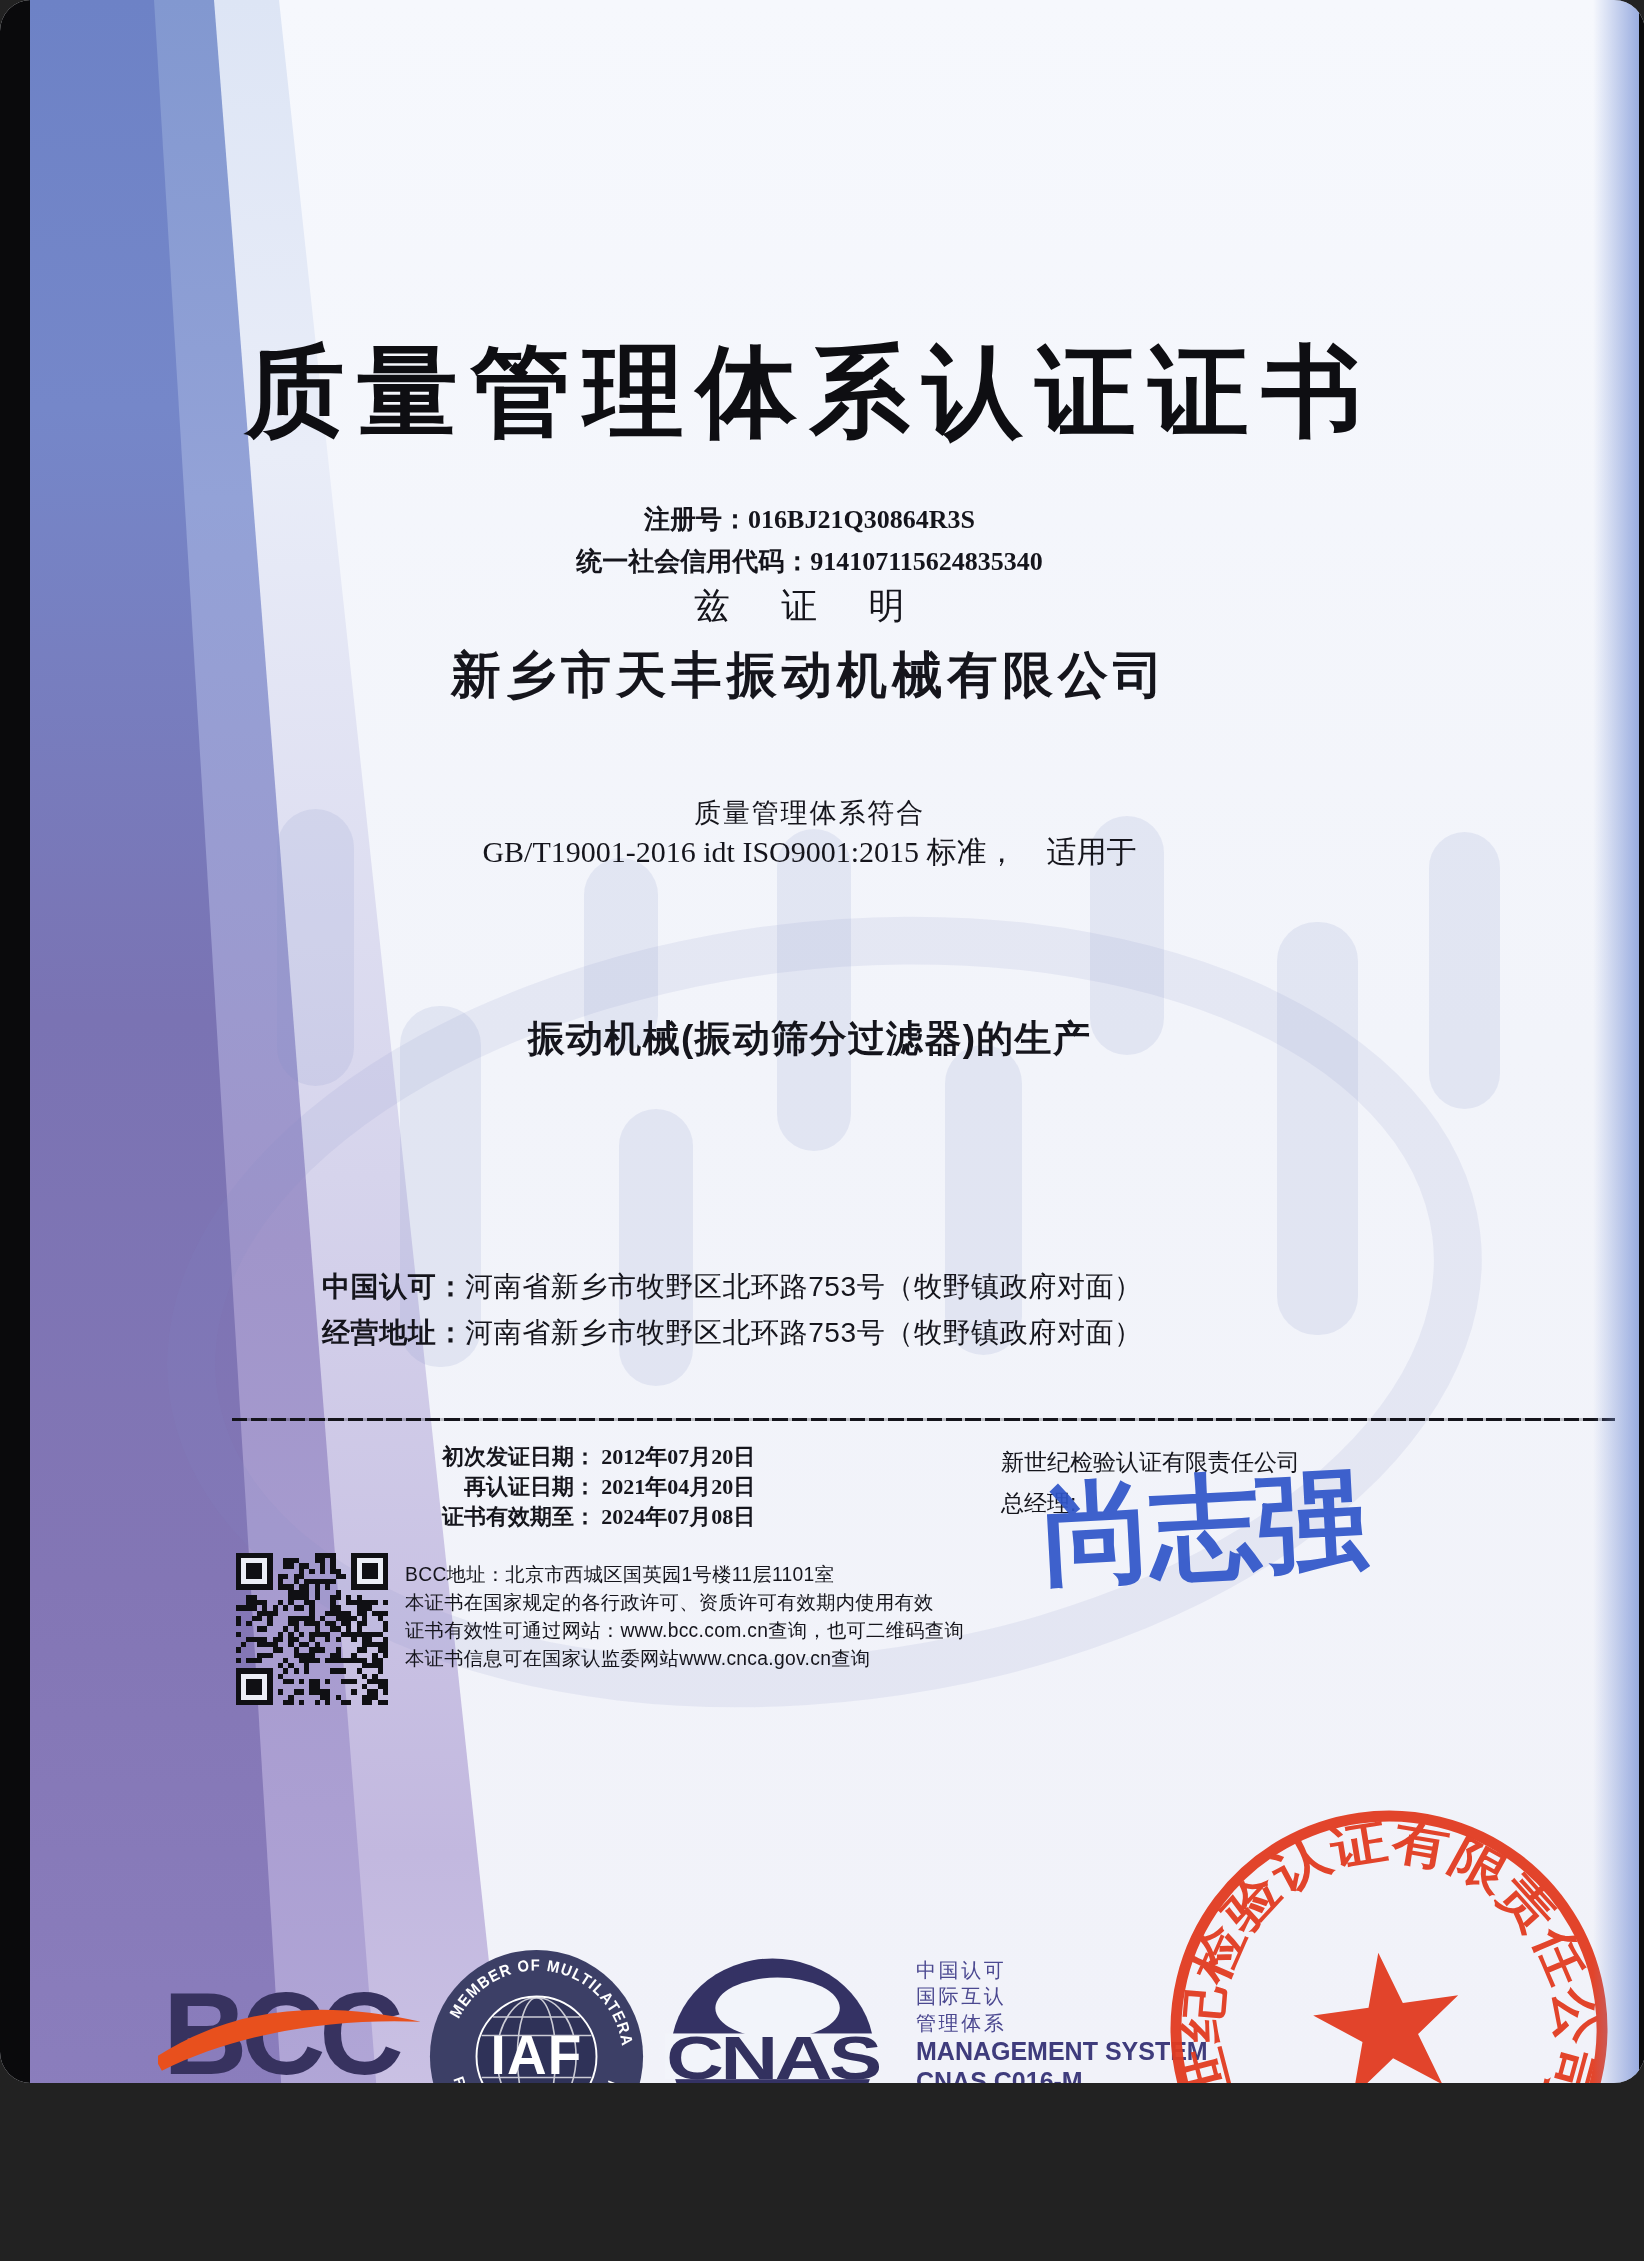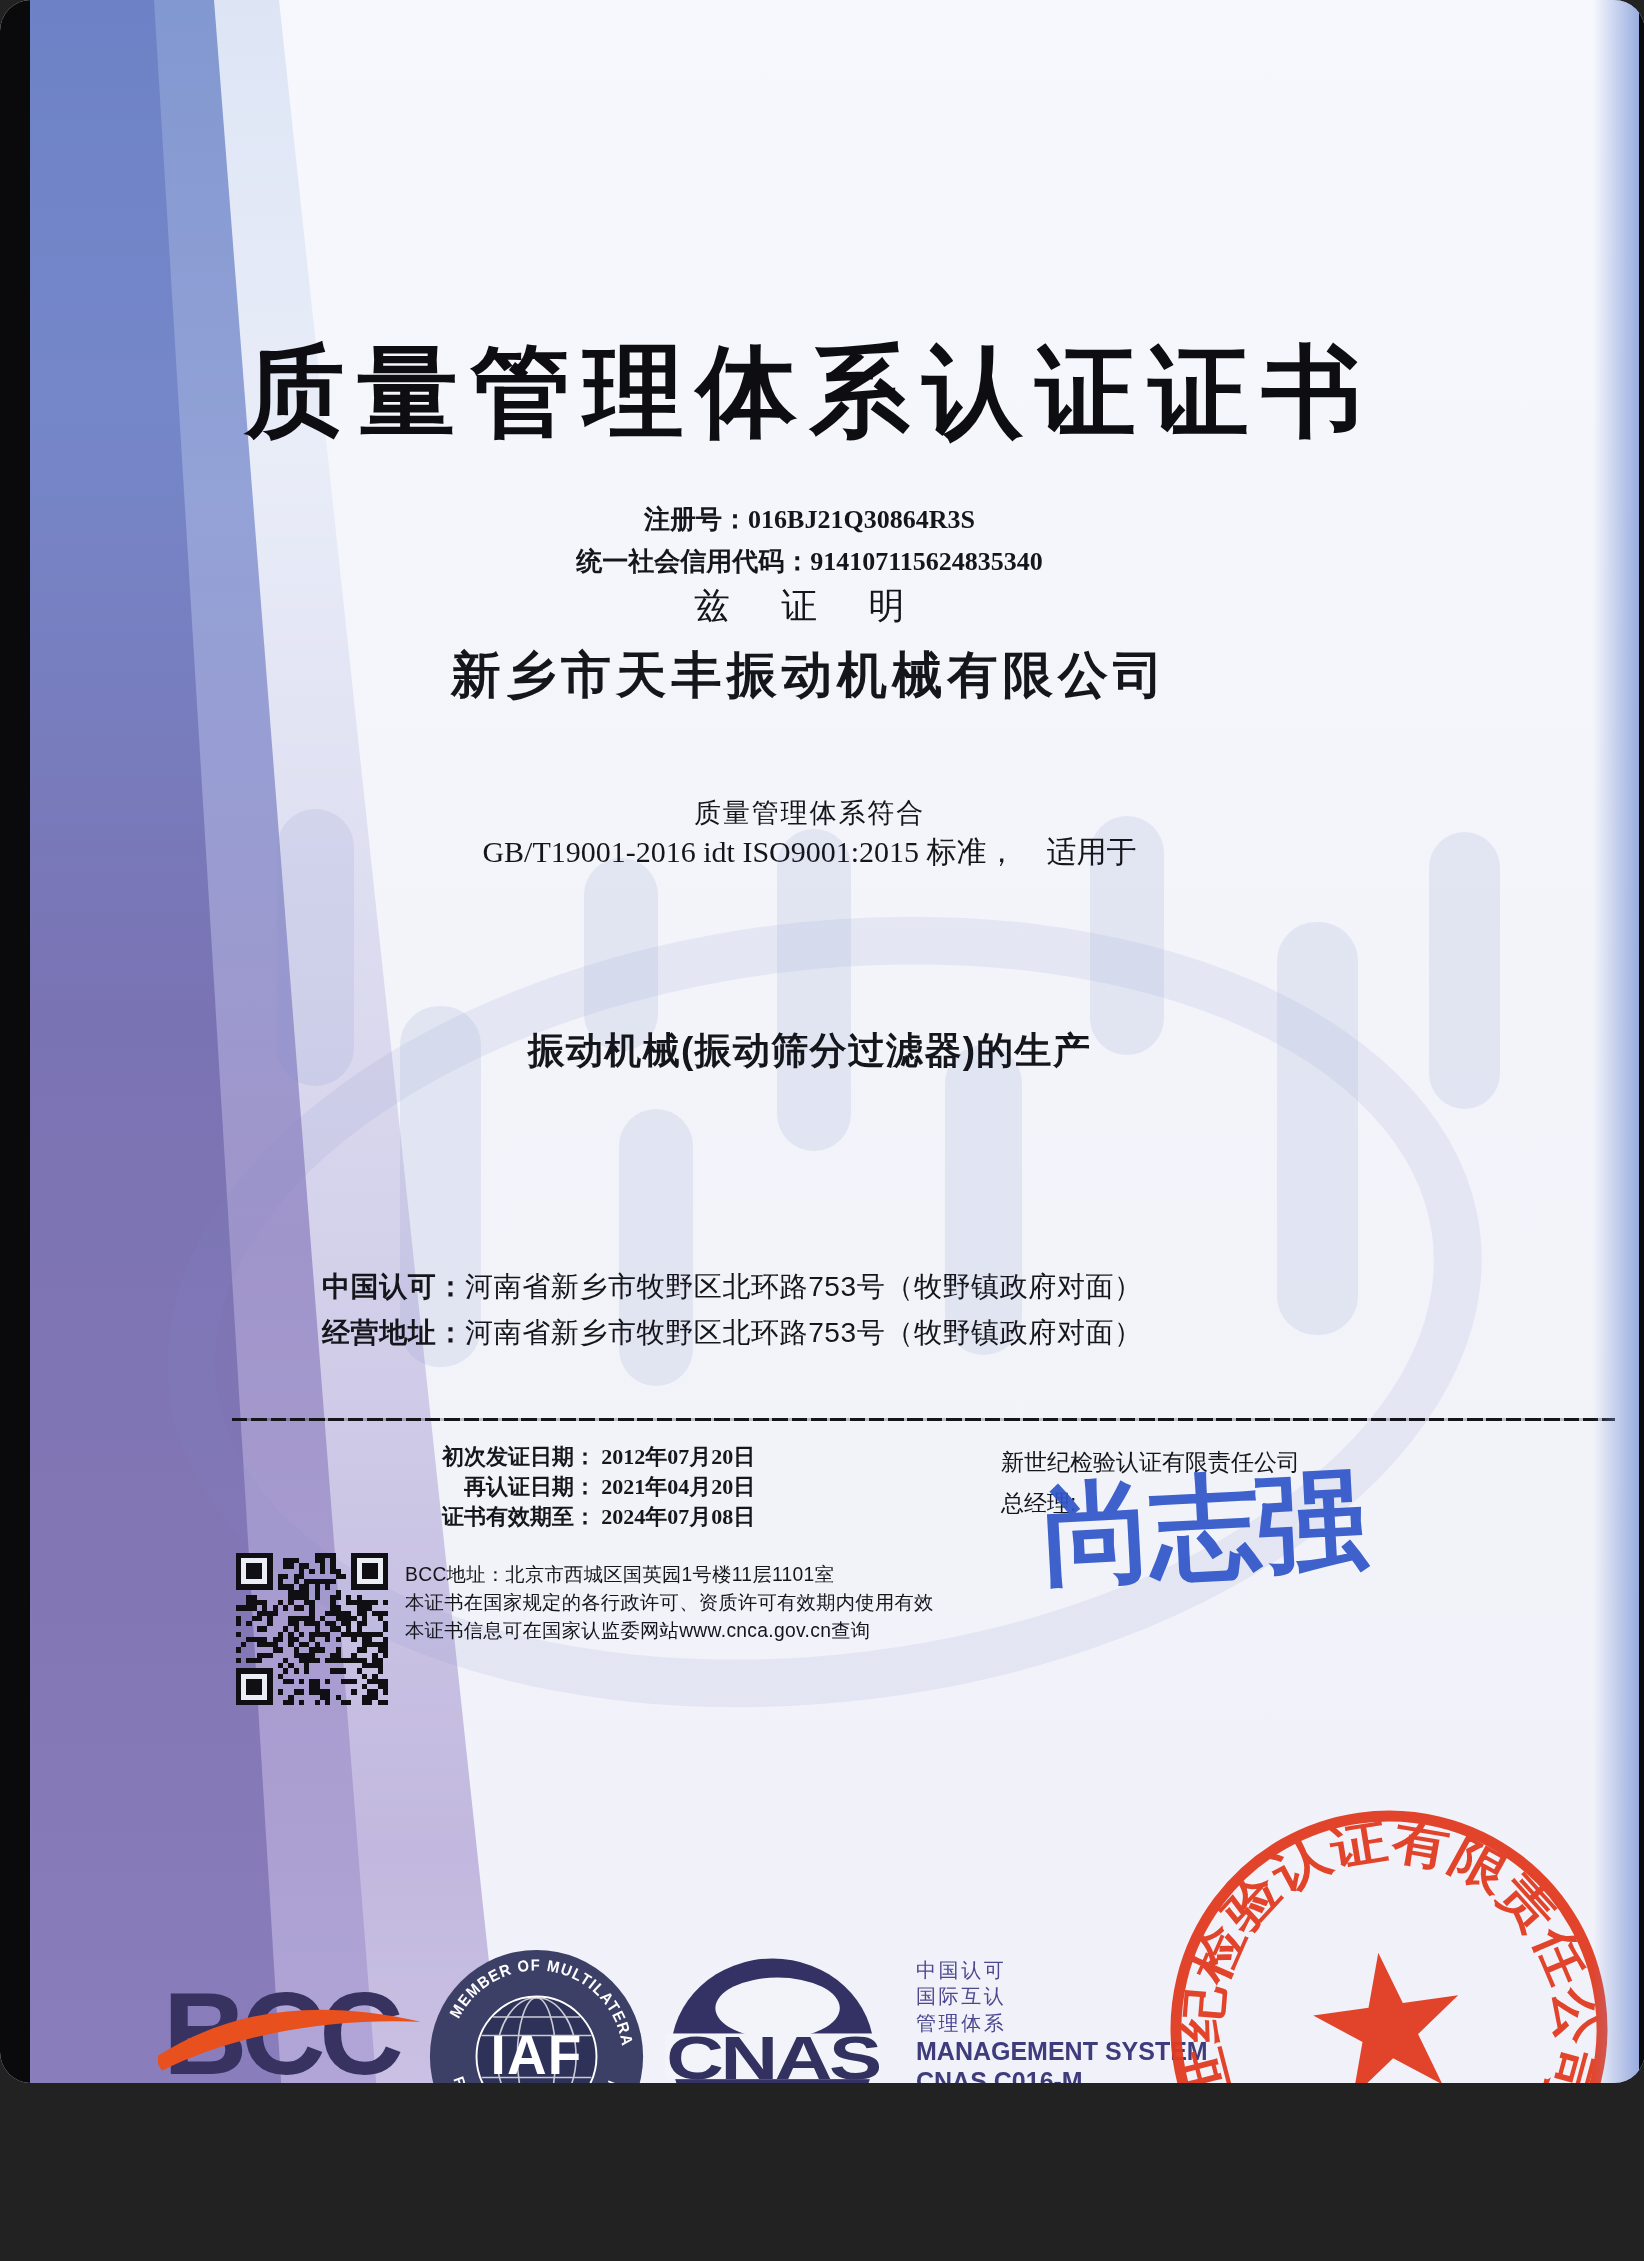--- a/index.html
+++ b/index.html
@@ -27,21 +27,21 @@
   .center-band{position:absolute;left:29px;right:55px;text-align:center;z-index:3;}
   .title{top:326px;font-family:"Liberation Serif",serif;font-weight:700;font-size:100px;letter-spacing:13px;color:#0e0e12;}
   .reg-line{top:502px;font-size:26px;}
   .credit-line{top:544px;font-size:26px;}
   .lbl{font-weight:700;}
   .serif-val{font-family:"Liberation Serif",serif;font-weight:600;}
   .certify{top:582px;font-size:36px;letter-spacing:20.6px;font-weight:500;}
   .company{top:642px;font-size:50px;font-weight:700;letter-spacing:5.2px;}
   .std1{top:795px;font-size:27px;letter-spacing:1.9px;}
   .std2{top:832px;font-family:"Liberation Serif",serif;font-size:30px;white-space:pre-wrap;}
-  .scope{top:1014px;font-size:37px;font-weight:700;letter-spacing:1.3px;margin-top:12px;}
+  .scope{top:1014px;font-size:37px;font-weight:700;letter-spacing:1.3px;}
   .addr{position:absolute;left:322px;font-size:28px;z-index:3;letter-spacing:0.6px;}
   .addr1{top:1268px;} .addr2{top:1314px;text-align:right;}
   .rule{position:absolute;left:232px;top:1418px;width:1383px;height:3.2px;z-index:3;
         background:repeating-linear-gradient(90deg,#14141b 0 15.5px,rgba(20,20,27,.25) 15.5px 19.3px);}
   .dates{position:absolute;left:408px;top:1442px;z-index:3;font-size:22px;line-height:30px;}
   .date-row{display:flex;}
   .date-label{display:inline-block;width:188px;text-align:right;font-weight:600;}
   .date-value{font-family:"Liberation Serif",serif;font-weight:600;margin-left:5.2px;}
   .issuer{position:absolute;left:1001px;top:1442px;z-index:3;font-size:23px;line-height:41px;}
   .signature{position:absolute;left:1042px;top:1454px;z-index:4;font-size:111px;font-weight:700;
@@ -439,20 +439,21 @@
         <rect x="24" y="2" width="3" height="3" fill="#101014"></rect>
         <rect x="0" y="22" width="7" height="7" fill="#101014"></rect>
         <rect x="1" y="23" width="5" height="5" fill="#eceef6"></rect>
         <rect x="2" y="24" width="3" height="3" fill="#101014"></rect>
       </svg>
   </div>
 
   <div class="fineprint">
     <div>BCC地址：北京市西城区国英园1号楼11层1101室</div>
     <div>本证书在国家规定的各行政许可、资质许可有效期内使用有效</div>
+    <div>证书有效性可通过网站：www.bcc.com.cn查询，也可二维码查询</div>
     <div>本证书信息可在国家认监委网站www.cnca.gov.cn查询</div>
   </div>
 
   <div class="bcc">
     <div class="bcc-text" style="color:#37325f;">BCC</div>
     <svg class="bcc-swoosh" viewBox="0 0 410 190">
       <path d="M -5 122 C 115 44 250 30 408 66 C 262 60 118 86 6 142 Z" fill="#e8501d"></path>
     </svg>
   </div>
 

